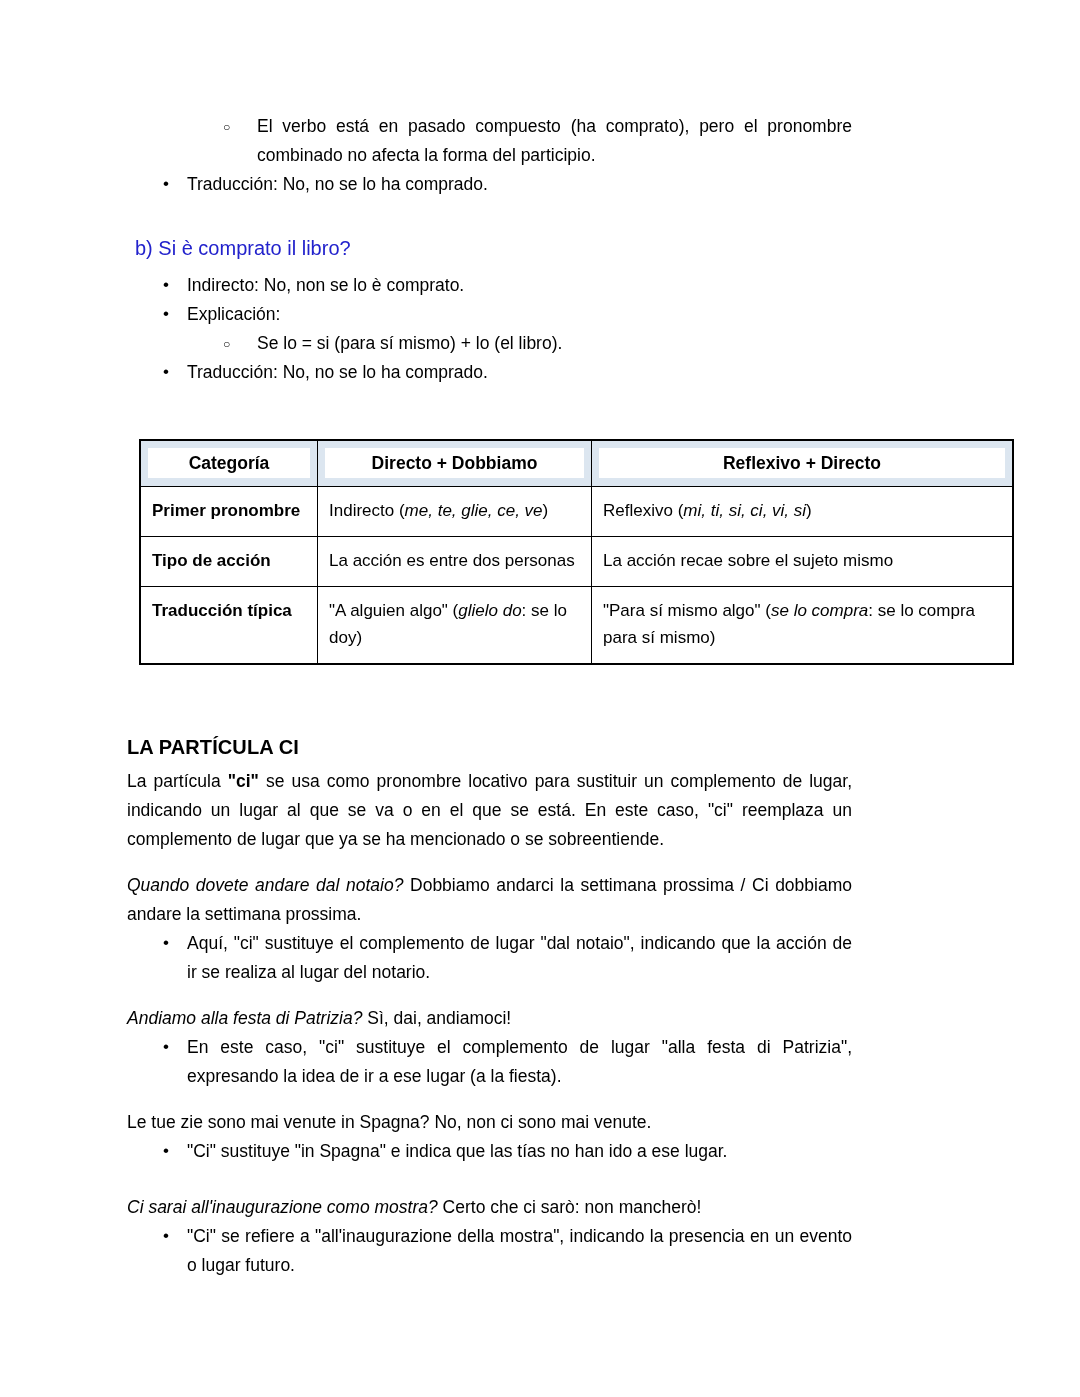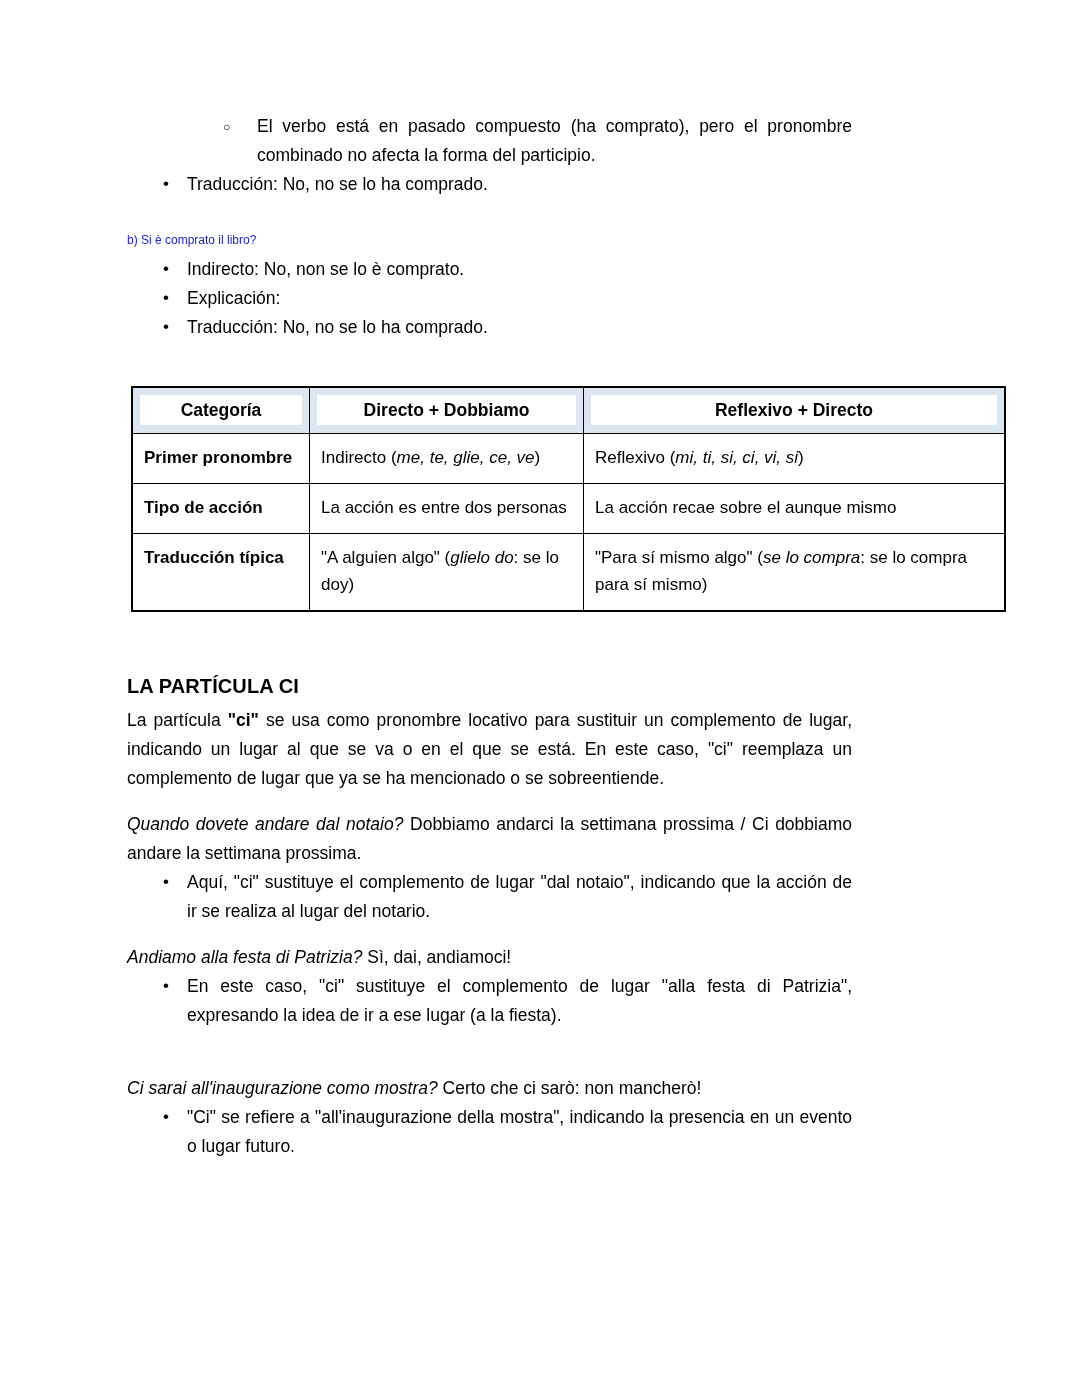--- a/index.html
+++ b/index.html
@@ -75,33 +75,33 @@
     left: 96px;
     top: 0;
     font-size: 12px;
     line-height: 30px;
   }
   ul.lvl1 ul.lvl2 > li { padding-left: 70px; }
   ul.lvl1 ul.lvl2 > li::before { left: 36px; }
 
   
   .blue-head {
-    font-size: 12px;
-    line-height: 29px;
-    margin: 0;
+    font-size: 20px;
+    line-height: 29px;
+    margin: 8px;
   }
 
   
   .gap-sm { height: 17px; }
   .gap-md { height: 27px; }
   .gap-lg { height: 40px; }
   .gap-xl { height: 56px; }
 
   
-  .tbl-wrap { margin: 4px; }
+  .tbl-wrap { margin: 12px; }
   table.grid {
     border-collapse: collapse;
     width: 827px;
     table-layout: fixed;
     border: 2px solid #000;
   }
   table.grid td, table.grid th {
     border: 1.5px solid #000;
     vertical-align: top;
     padding: 10px 12px 12px 11px;
@@ -152,20 +152,21 @@
 
   <div class="gap-md"></div>
 
   <div>
     <p class="blue-head" style="color:#2222cc">b) Si è comprato il libro?</p>
     <ul class="lvl1">
       <li>Indirecto: No, non se lo è comprato.</li>
       <li>
         <span>Explicación:</span>
         <ul class="lvl2">
+          <li>Se lo = si (para sí mismo) + lo (el libro).</li>
         </ul>
       </li>
       <li>Traducción: No, no se lo ha comprado.</li>
     </ul>
   </div>
 
   <div class="gap-lg"></div>
 
   <div class="tbl-wrap">
     <table class="grid">
@@ -184,21 +185,21 @@
       </thead>
       <tbody>
         <tr>
           <td class="rowhead">Primer pronombre</td>
           <td><span>Indirecto (</span><span class="it">me, te, glie, ce, ve</span><span>)</span></td>
           <td><span>Reflexivo (</span><span class="it">mi, ti, si, ci, vi, si</span><span>)</span></td>
         </tr>
         <tr>
           <td class="rowhead">Tipo de acción</td>
           <td><span>La acción es entre dos personas</span><span class="it"></span><span></span></td>
-          <td><span>La acción recae sobre el aunque mismo</span><span class="it"></span><span></span></td>
+          <td><span>La acción recae sobre el sujeto mismo</span><span class="it"></span><span></span></td>
         </tr>
         <tr>
           <td class="rowhead">Traducción típica</td>
           <td><span>"A alguien algo" (</span><span class="it">glielo do</span><span>: se lo doy)</span></td>
           <td><span>"Para sí mismo algo" (</span><span class="it">se lo compra</span><span>: se lo compra para sí mismo)</span></td>
         </tr>
       </tbody>
     </table>
   </div>
 
@@ -222,20 +223,26 @@
 
     <div>
       <p class="para nojust"><span class="it">Andiamo alla festa di Patrizia?</span><span> Sì, dai, andiamoci!</span></p>
       <ul class="lvl1">
         <li>En este caso, "ci" sustituye el complemento de lugar "alla festa di Patrizia", expresando la idea de ir a ese lugar (a la fiesta).</li>
       </ul>
     </div>
 
     <div class="gap-sm"></div>
 
+    <div>
+      <p class="para nojust"><span class="it"></span><span>Le tue zie sono mai venute in Spagna? No, non ci sono mai venute.</span></p>
+      <ul class="lvl1">
+        <li>"Ci" sustituye "in Spagna" e indica que las tías no han ido a ese lugar.</li>
+      </ul>
+    </div>
 
     <div class="gap-md"></div>
 
     <div>
       <p class="para nojust"><span class="it">Ci sarai all'inaugurazione como mostra?</span><span> Certo che ci sarò: non mancherò!</span></p>
       <ul class="lvl1">
         <li>"Ci" se refiere a "all'inaugurazione della mostra", indicando la presencia en un evento o lugar futuro.</li>
       </ul>
     </div>
   </div>

